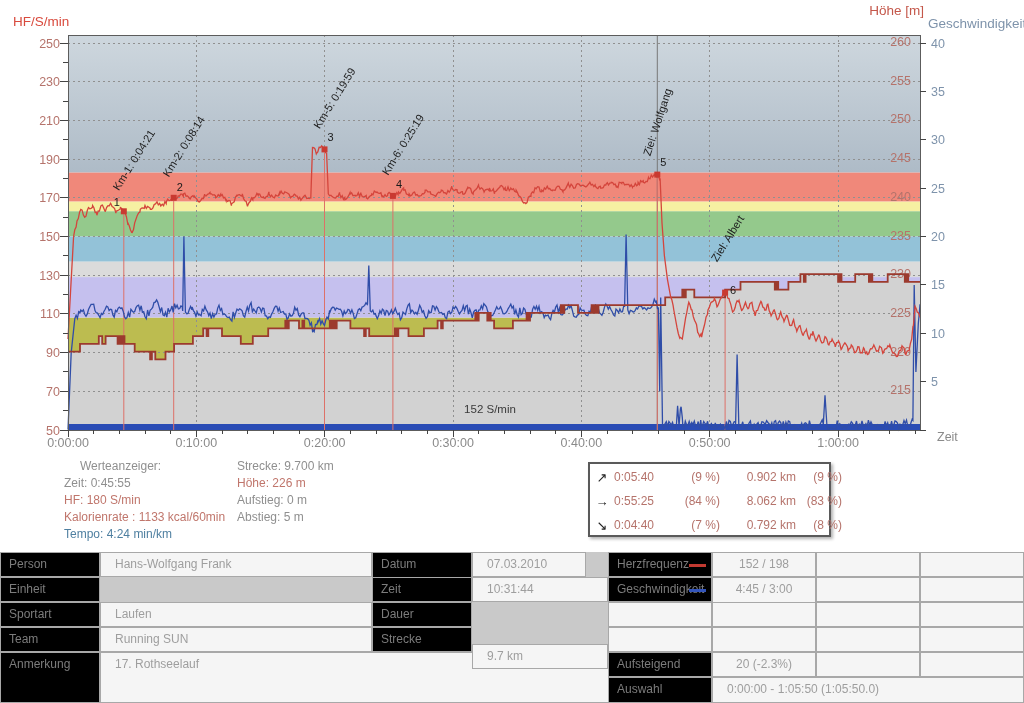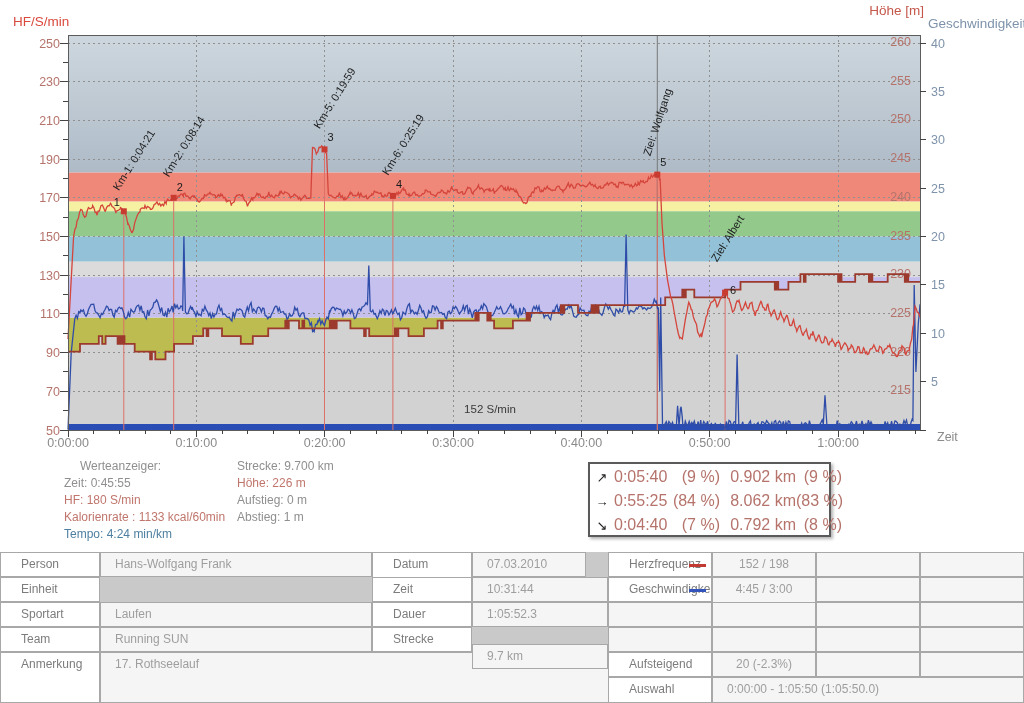--- a/index.html
+++ b/index.html
@@ -10,27 +10,27 @@
   
   .info-line{position:absolute;font-size:12px;white-space:nowrap;color:#8f8f8f;}
   .info-red{color:#c0766c;}
   .info-blue{color:#4e7fa0;}
   
   #sumbox{position:absolute;left:588px;top:462px;width:243px;height:75px;background:#fff;
           border:2px solid #5a5a5a;box-shadow:2px 2px 3px rgba(0,0,0,.3);box-sizing:border-box;}
   .sumrow{display:grid;grid-template-columns:24px 58px 48px 76px 46px;height:22px;
           align-items:center;margin-top:1px;padding-top:1px;}
   .sumrow .ic{color:#222;font-size:13px;text-align:center;}
-  .sumrow span{font-size:16px;color:#b5736b;white-space:nowrap;}
+  .sumrow span{font-size:12px;color:#b5736b;white-space:nowrap;}
   .sumrow .r{text-align:right;}
   
   #tbl{position:absolute;left:0;top:552px;width:1024px;height:151px;background:#c9c9c9;}
   .c{position:absolute;box-sizing:border-box;border:1px solid #a8a8a8;font-size:12px;
      line-height:23px;white-space:nowrap;overflow:hidden;}
-  .lab{background:#ffffff;color:#7c7c7c;padding-left:20px;}
+  .lab{background:#000000;color:#7c7c7c;padding-left:8px;}
   .val{background:#f5f5f5;color:#9e9e9e;padding-left:14px;}
   .valc{text-align:center;padding-left:0;}
   .swatch{position:absolute;right:5px;top:11px;width:17px;height:3px;}
 </style>
 </head>
 <body>
 
 <div id="stage">
 
   <svg id="plot" width="1024" height="552">
@@ -208,21 +208,21 @@
 
   <div>
     <div class="info-line" style="left:80px;top:459px">Werteanzeiger:</div>
     <div class="info-line" style="left:64px;top:476px">Zeit: 0:45:55</div>
     <div class="info-line info-red" style="left:64px;top:493px">HF: 180 S/min</div>
     <div class="info-line info-red" style="left:64px;top:510px">Kalorienrate : 1133 kcal/60min</div>
     <div class="info-line info-blue" style="left:64px;top:527px">Tempo: 4:24 min/km</div>
     <div class="info-line" style="left:237px;top:459px">Strecke: 9.700 km</div>
     <div class="info-line info-red" style="left:237px;top:476px">Höhe: 226 m</div>
     <div class="info-line" style="left:237px;top:493px">Aufstieg: 0 m</div>
-    <div class="info-line" style="left:237px;top:510px">Abstieg: 1 m</div>
+    <div class="info-line" style="left:237px;top:510px">Abstieg: 5 m</div>
   </div>
 
   <div id="sumbox">
     <div class="sumrow">
       <span class="ic">↗</span>
       <span>0:05:40</span>
       <span class="r">(9 %)</span>
       <span class="r">0.902 km</span>
       <span class="r">(9 %)</span>
     </div>
@@ -251,21 +251,20 @@
     <div class="c lab" style="left:0;top:75px;width:100px;height:25px">Team</div>
     <div class="c val" style="left:100px;top:75px;width:272px;height:25px">Running SUN</div>
     <div class="c lab" style="left:0;top:100px;width:100px;height:51px">Anmerkung</div>
     <div class="c val" style="left:100px;top:100px;width:560px;height:51px">17. Rothseelauf</div>
 
     <div class="c lab" style="left:372px;top:0;width:100px;height:30px">Datum</div>
     <div class="c val" style="left:472px;top:0;width:114px;height:25px">07.03.2010</div>
     <div class="c lab" style="left:372px;top:25px;width:100px;height:25px">Zeit</div>
     <div class="c val" style="left:472px;top:25px;width:136px;height:25px">10:31:44</div>
     <div class="c lab" style="left:372px;top:50px;width:100px;height:25px">Dauer</div>
-    <div class="c val" style="left:472px;top:50px;width:136px;height:25px">1:05:52.3</div>
     <div class="c lab" style="left:372px;top:75px;width:100px;height:25px">Strecke</div>
     <div class="c val" style="left:472px;top:92px;width:136px;height:25px">9.7 km</div>
 
     <div class="c lab" style="left:608px;top:0;width:104px;height:25px">
       <span>Herzfrequenz</span>
       <span class="swatch" style="background:#c23a31"></span>
     </div>
     <div class="c val valc" style="left:712px;top:0;width:104px;height:25px">152 / 198</div>
     <div class="c val" style="left:816px;top:0;width:104px;height:25px"></div>
     <div class="c val" style="left:920px;top:0;width:104px;height:25px"></div>

